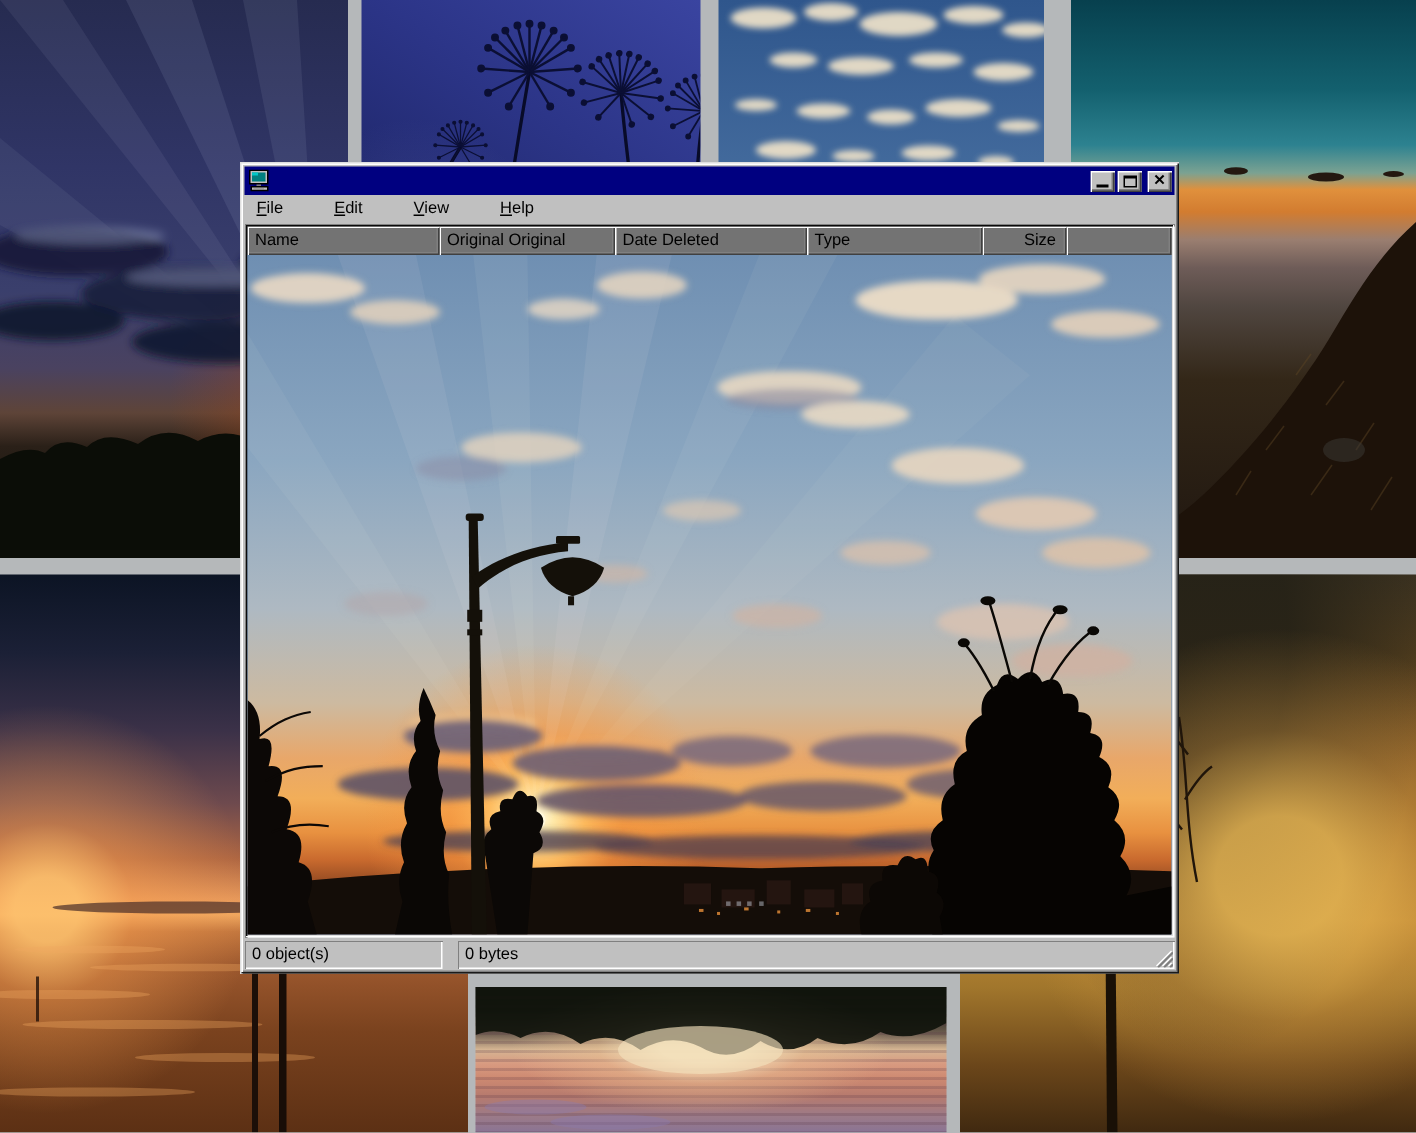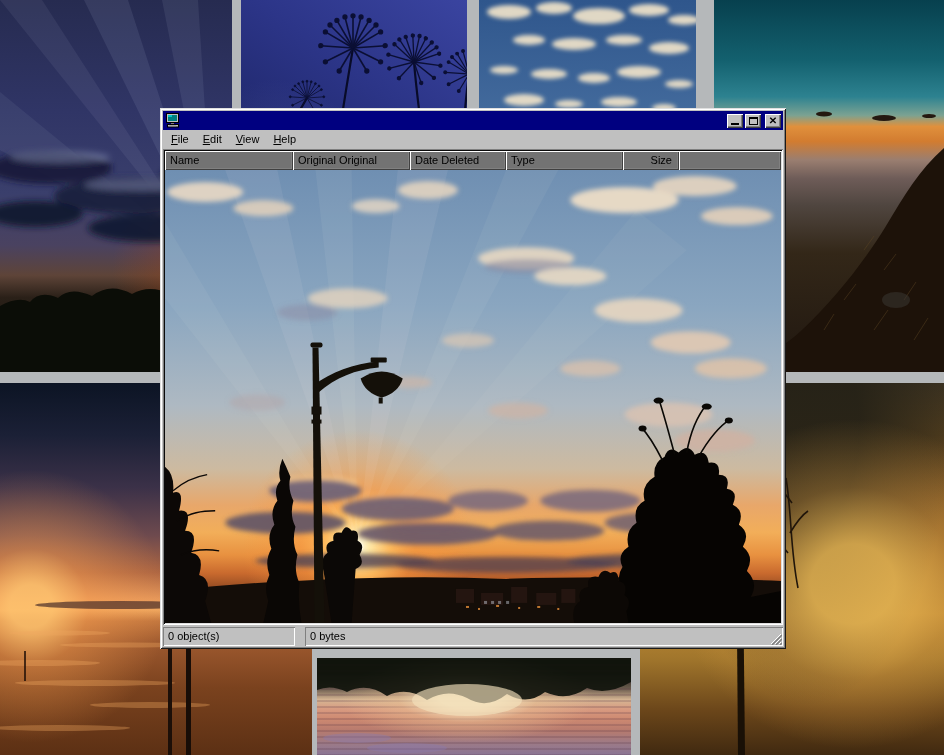--- a/index.html
+++ b/index.html
@@ -67,21 +67,21 @@
   .tb-btn {
     width:16px; height:14px; background:#c0c0c0; margin-left:2px; position:relative;
     box-shadow: inset 1px 1px 0 #ffffff, inset -1px -1px 0 #404040, inset -2px -2px 0 #808080;
     display:flex; align-items:center; justify-content:center; cursor:default;
   }
   .tb-btn.close { margin-left:4px; }
   .glyph-min { width:8px; height:2px; background:#000; margin-top:7px; }
   .glyph-max { width:9px; height:8px; border:1px solid #000; border-top:2px solid #000; }
   .glyph-close { font-size:10px; font-weight:bold; line-height:10px; }
 
-  .menubar { height:19px; display:flex; align-items:center; padding-left:1px; flex:0 0 auto; }
+  .menubar { height:19px; display:flex; align-items:center; padding-left:1px; flex:0 0 auto;gap:20px; }
   .menu-item { padding:2px 7px 3px 7px; }
   .menu-item u { text-decoration:underline; }
 
   .client {
     flex:1 1 auto; display:flex; flex-direction:column; background:#c0c0c0;
     box-shadow: inset 1px 1px 0 #808080, inset -1px -1px 0 #ffffff,
                 inset 2px 2px 0 #0a0a0a, inset -2px -2px 0 #dfdfdf;
     padding:2px; min-height:0;
   }
   .header-row { display:flex; height:19px; flex:0 0 auto; }
@@ -308,21 +308,21 @@
     <span class="menu-item"><u>F</u><span>ile</span></span>
     <span class="menu-item"><u>E</u><span>dit</span></span>
     <span class="menu-item"><u>V</u><span>iew</span></span>
     <span class="menu-item"><u>H</u><span>elp</span></span>
   </div>
 
   <div class="client">
     <div class="header-row">
       <div class="hcell" style="width:128px">Name</div>
       <div class="hcell" style="width:117px">Original Original</div>
-      <div class="hcell" style="width:96px">Date Deleted</div>
+      <div class="hcell" style="width:128px">Date Deleted</div>
       <div class="hcell" style="width:117px">Type</div>
       <div class="hcell size" style="width:56px">Size</div>
       <div class="hcell" style="flex:1"></div>
     </div>
 
     <div class="photo-area">
       <svg viewBox="0 0 614 452" preserveAspectRatio="none">
         <defs>
           <linearGradient id="sky" x1="0" y1="0" x2="0" y2="1">
             <stop offset="0" stop-color="#6f8fb2"></stop>

